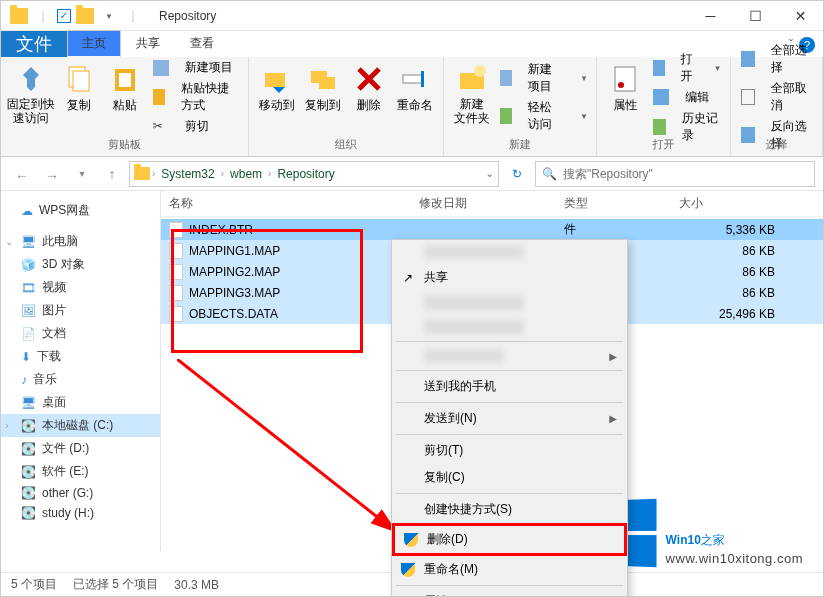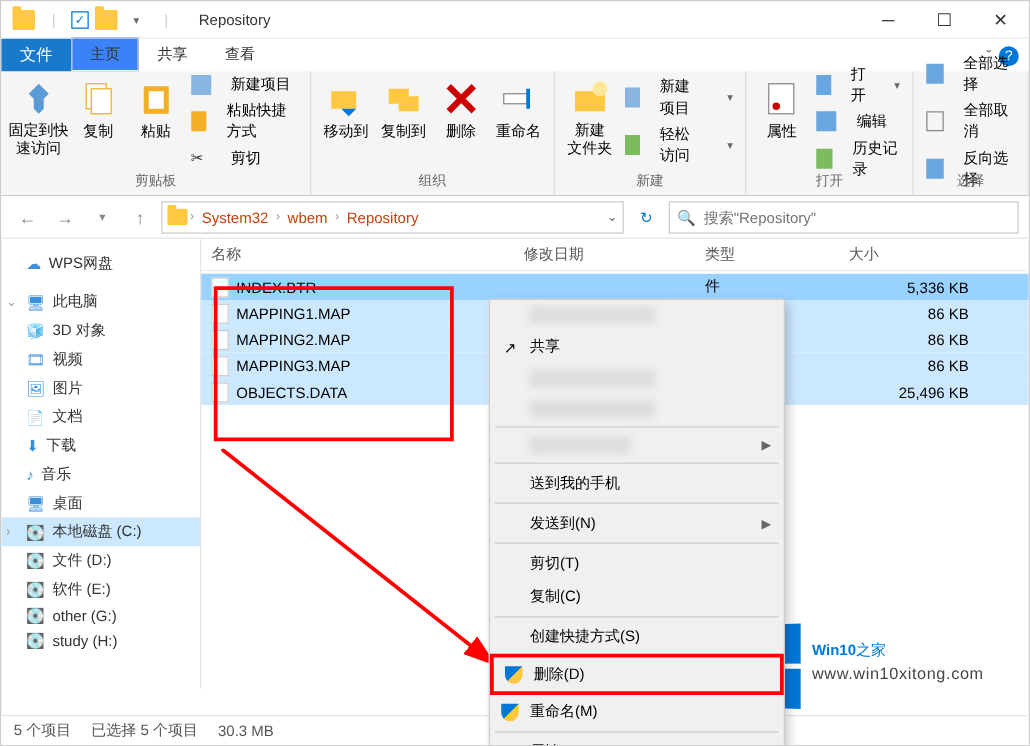--- a/index.html
+++ b/index.html
@@ -7,38 +7,38 @@
 .titlebar{height:30px;display:flex;align-items:center;background:#fff;border-bottom:1px solid #e5e5e5}
 .qat{display:flex;align-items:center;gap:4px;padding:0 8px}
 .qat-icon{width:20px;height:20px;display:flex;align-items:center;justify-content:center;color:#999}
 .folder-icon{width:18px;height:16px;background:#ffc843;border-radius:1px;position:relative}
 .folder-icon:before{content:"";position:absolute;top:-3px;left:0;width:7px;height:4px;background:#ffc843;border-radius:1px 1px 0 0}
 .title-text{margin-left:8px;color:#333}
 .winbtns{margin-left:auto;display:flex}
 .winbtn{width:45px;height:30px;display:flex;align-items:center;justify-content:center;color:#333;font-size:14px}
 .tabbar{height:26px;display:flex;align-items:flex-end;background:#fff;position:relative}
 .tab{padding:4px 14px;color:#333;border:1px solid transparent}
-.tab.file{background:#1979ca;color:#fff;font-size:13px;height:26px;display:flex;align-items:center}
+.tab.file{background:#1979ca;color:#fff;font-size:18px;height:26px;display:flex;align-items:center}
 .tab.active{border:1px solid #ccc;border-bottom:1px solid #f5f5f5;background:#3b82f6}
 .ribbon-toggle{position:absolute;right:8px;bottom:4px;display:flex;gap:6px;align-items:center}
 .help-icon{width:16px;height:16px;border-radius:50%;background:#0078d7;color:#fff;display:flex;align-items:center;justify-content:center;font-size:11px}
 .ribbon{height:100px;background:#f5f5f5;border-bottom:1px solid #ccc;display:flex}
 .rgroup{border-right:1px solid #ddd;padding:4px 8px;display:flex;flex-direction:column;justify-content:space-between;position:relative}
 .rgroup-label{text-align:center;color:#666;font-size:11px;padding-top:2px}
 .rgroup-body{display:flex;gap:6px;height:72px}
 .ritem-lg{display:flex;flex-direction:column;align-items:center;gap:2px;padding:2px;min-width:40px}
 .ritem-lg .icn{width:32px;height:32px}
 .ritem-list{display:flex;flex-direction:column;gap:2px;justify-content:center}
 .ritem-sm{display:flex;align-items:center;gap:16px;padding:1px 2px}
 .ritem-sm .icn{width:16px;height:16px}
 .icn{display:inline-block}
 .navbar{height:34px;display:flex;align-items:center;gap:4px;padding:2px 8px;border-bottom:1px solid #e5e5e5;background:#fff}
 .navarrow{width:26px;height:26px;display:flex;align-items:center;justify-content:center;color:#888;font-size:14px}
 .addr{flex:1;height:26px;border:1px solid #ccc;display:flex;align-items:center;padding:0 4px;gap:2px}
-.addr .seg{padding:0 4px;color:#c2410c}
+.addr .seg{padding:0 4px;color:#14532d}
 .addr .sep{color:#999;font-size:10px}
 .refresh{width:28px;height:26px;border-left:none;display:flex;align-items:center;justify-content:center;color:#0078d7}
 .search{width:280px;height:26px;border:1px solid #ccc;display:flex;align-items:center;padding:0 6px;gap:6px}
 .search input{border:none;outline:none;flex:1;color:#999;background:transparent}
 .main{display:flex;height:360px}
 .sidebar{width:160px;border-right:1px solid #e5e5e5;overflow:hidden;padding-top:8px}
 .side-item{display:flex;align-items:center;gap:6px;padding:3px 10px 3px 20px;color:#333;position:relative}
 .side-item.selected{background:#cce8ff}
 .side-item .expand{position:absolute;left:4px;color:#999;font-size:10px}
 .filepane{flex:1;position:relative}
@@ -54,21 +54,21 @@
 .file-icon{width:14px;height:16px;background:#fff;border:1px solid #ccc;position:relative}
 .redbox1{position:absolute;left:170px;top:228px;width:192px;height:124px;border:3px solid red;pointer-events:none;z-index:5}
 .arrow-line{position:absolute;left:176px;top:358px;width:240px;height:180px;z-index:5;pointer-events:none}
 .ctx{position:absolute;left:390px;top:238px;width:237px;background:#f0f0f0;border:1px solid #ccc;box-shadow:3px 3px 8px rgba(0,0,0,0.2);z-index:10}
 .ctx-item{display:flex;align-items:center;padding:5px 10px 5px 32px;position:relative}
 .ctx-item .cicn{position:absolute;left:8px;width:16px;height:16px;display:flex;align-items:center;justify-content:center}
 .ctx-item .arrow{margin-left:auto;color:#666;font-size:10px}
 .ctx-sep{height:1px;background:#ccc;margin:2px 4px}
 .redbox2{border:3px solid red}
 .statusbar{position:absolute;bottom:0;left:0;right:0;height:24px;border-top:1px solid #e5e5e5;display:flex;align-items:center;padding:0 10px;gap:16px;color:#555;background:#fff}
-.watermark{position:absolute;right:36px;bottom:30px;display:flex;align-items:flex-start;gap:10px;z-index:2}
+.watermark{position:absolute;right:20px;bottom:30px;display:flex;align-items:flex-end;gap:10px;z-index:2}
 .win-logo{display:grid;grid-template-columns:1fr 1fr;grid-template-rows:1fr 1fr;gap:4px;width:70px;height:66px;transform:perspective(200px) rotateY(-12deg)}
 .win-logo div{background:#0078d7}
 .wm-text{display:flex;flex-direction:column}
 .wm-title{font-size:26px;color:#0078d7;font-weight:300}
 .wm-title b{font-weight:bold}
 .wm-url{font-size:13px;color:#444;letter-spacing:0.5px}
 .blur{filter:blur(3px);color:#bbb;background:#ddd;width:100px;height:14px;display:inline-block}
 .shield{width:14px;height:14px;background:linear-gradient(135deg,#0078d7 50%,#ffc843 50%);border-radius:0 0 50% 50%}
 </style>
 </head>

